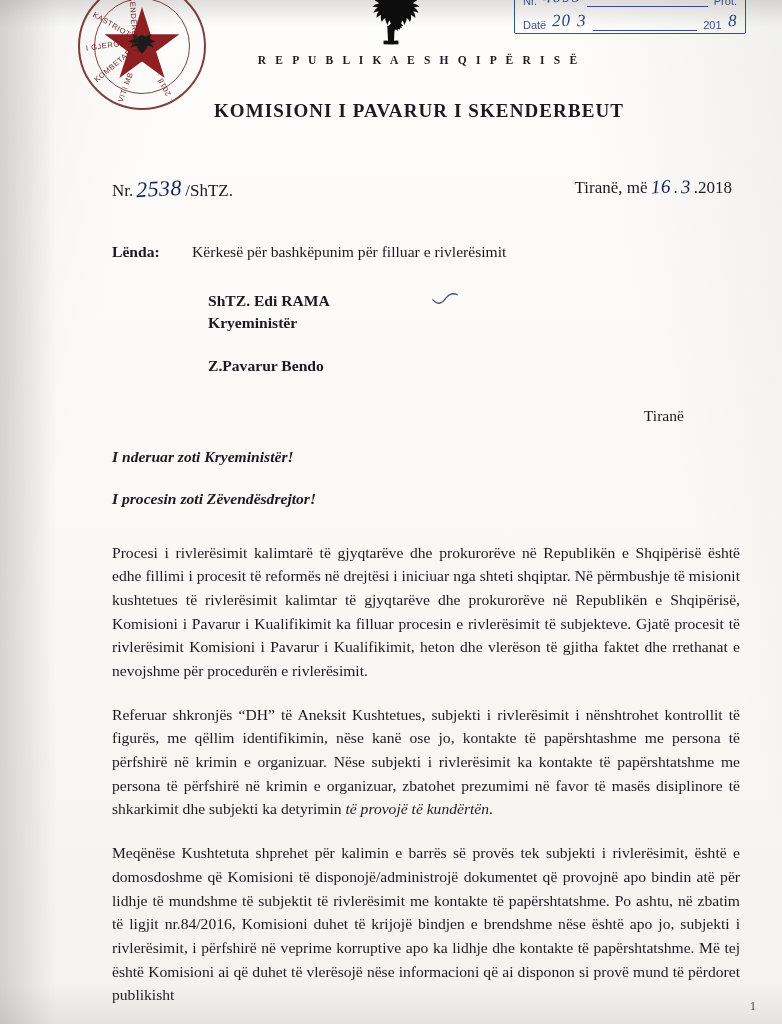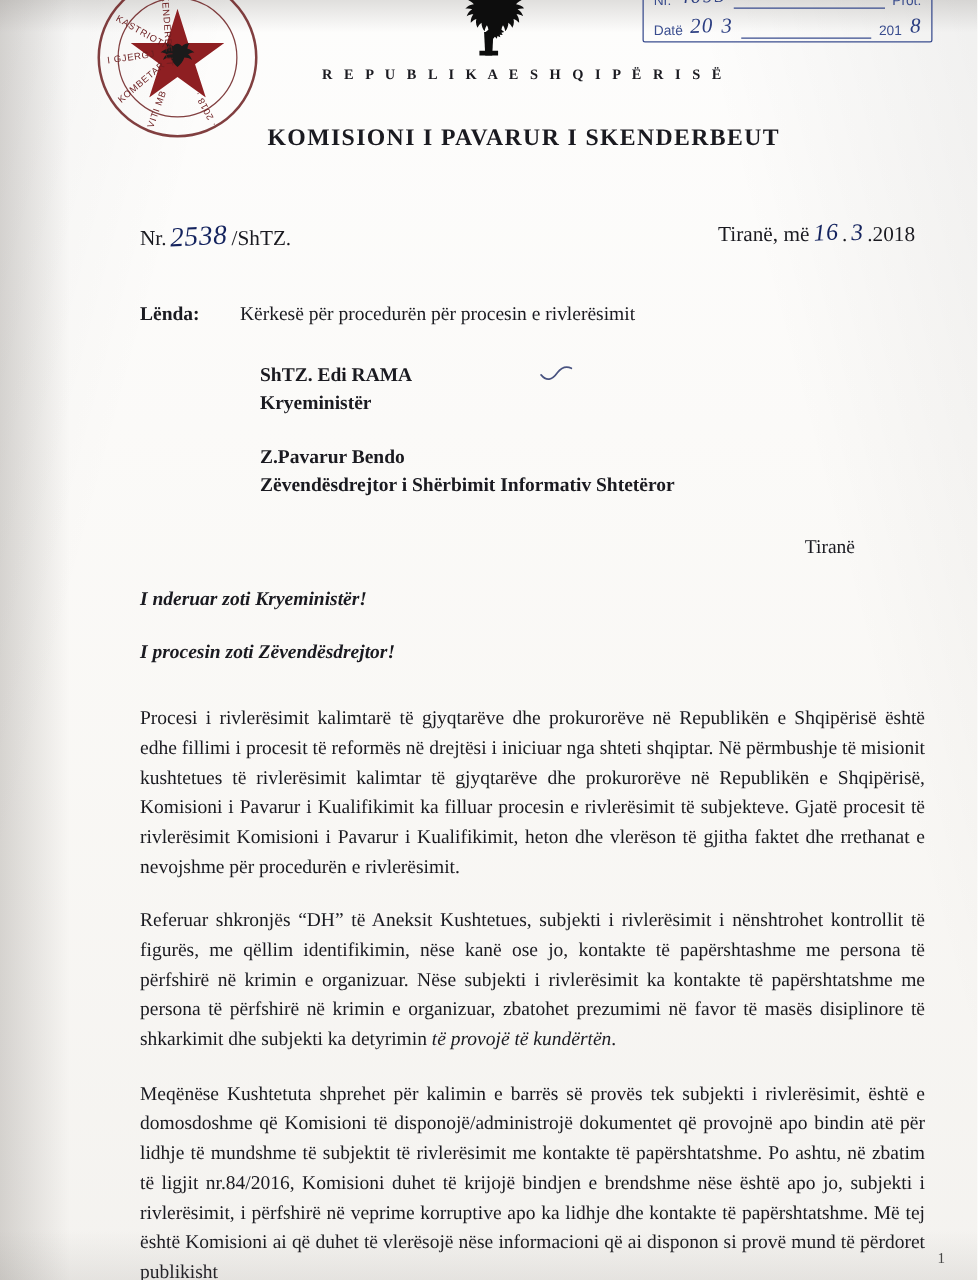--- a/index.html
+++ b/index.html
@@ -345,31 +345,30 @@
       <span>.</span>
       <span class="hand small">3</span>
       <span>.2018</span>
     </div>
   </div>
 
   <div class="body-wrap">
 
     <div class="subject-row">
       <div class="subject-label">Lënda:</div>
-      <div class="subject-text">Kërkesë për procedurën për procesin e rivlerësimit</div>
+      <div class="subject-text">Kërkesë për bashkëpunim për filluar e rivlerësimit</div>
     </div>
 
     <div class="addressee">
       <div>ShTZ. Edi RAMA</div>
       <div>Kryeministër</div>
     </div>
 
     <div class="addressee">
       <div>Z.Pavarur Bendo</div>
-      <div>Zëvendësdrejtor i Shërbimit Informativ Shtetëror</div>
     </div>
 
     <div class="city-right">Tiranë</div>
 
     <div class="salutation">I nderuar zoti Kryeministër!</div>
     <div class="salutation second">I procesin zoti Zëvendësdrejtor!</div>
 
     <p class="para">Procesi i rivlerësimit kalimtarë të gjyqtarëve dhe prokurorëve në Republikën e Shqipërisë është edhe fillimi i procesit të reformës në drejtësi i iniciuar nga shteti shqiptar. Në përmbushje të misionit kushtetues të rivlerësimit kalimtar të gjyqtarëve dhe prokurorëve në Republikën e Shqipërisë, Komisioni i Pavarur i Kualifikimit ka filluar procesin e rivlerësimit të subjekteve. Gjatë procesit të rivlerësimit Komisioni i Pavarur i Kualifikimit, heton dhe vlerëson të gjitha faktet dhe rrethanat e nevojshme për procedurën e rivlerësimit.</p>
     <p class="para">Referuar shkronjës “DH” të Aneksit Kushtetues, subjekti i rivlerësimit i nënshtrohet kontrollit të figurës, me qëllim identifikimin, nëse kanë ose jo, kontakte të papërshtashme me persona të përfshirë në krimin e organizuar. Nëse subjekti i rivlerësimit ka kontakte të papërshtatshme me persona të përfshirë në krimin e organizuar, zbatohet prezumimi në favor të masës disiplinore të shkarkimit dhe subjekti ka detyrimin <em>të provojë të kundërtën</em>.</p>
     <p class="para">Meqënëse Kushtetuta shprehet për kalimin e barrës së provës tek subjekti i rivlerësimit, është e domosdoshme që Komisioni të disponojë/administrojë dokumentet që provojnë apo bindin atë për lidhje të mundshme të subjektit të rivlerësimit me kontakte të papërshtatshme. Po ashtu, në zbatim të ligjit nr.84/2016, Komisioni duhet të krijojë bindjen e brendshme nëse është apo jo, subjekti i rivlerësimit, i përfshirë në veprime korruptive apo ka lidhje dhe kontakte të papërshtatshme. Më tej është Komisioni ai që duhet të vlerësojë nëse informacioni që ai disponon si provë mund të përdoret publikisht</p>

